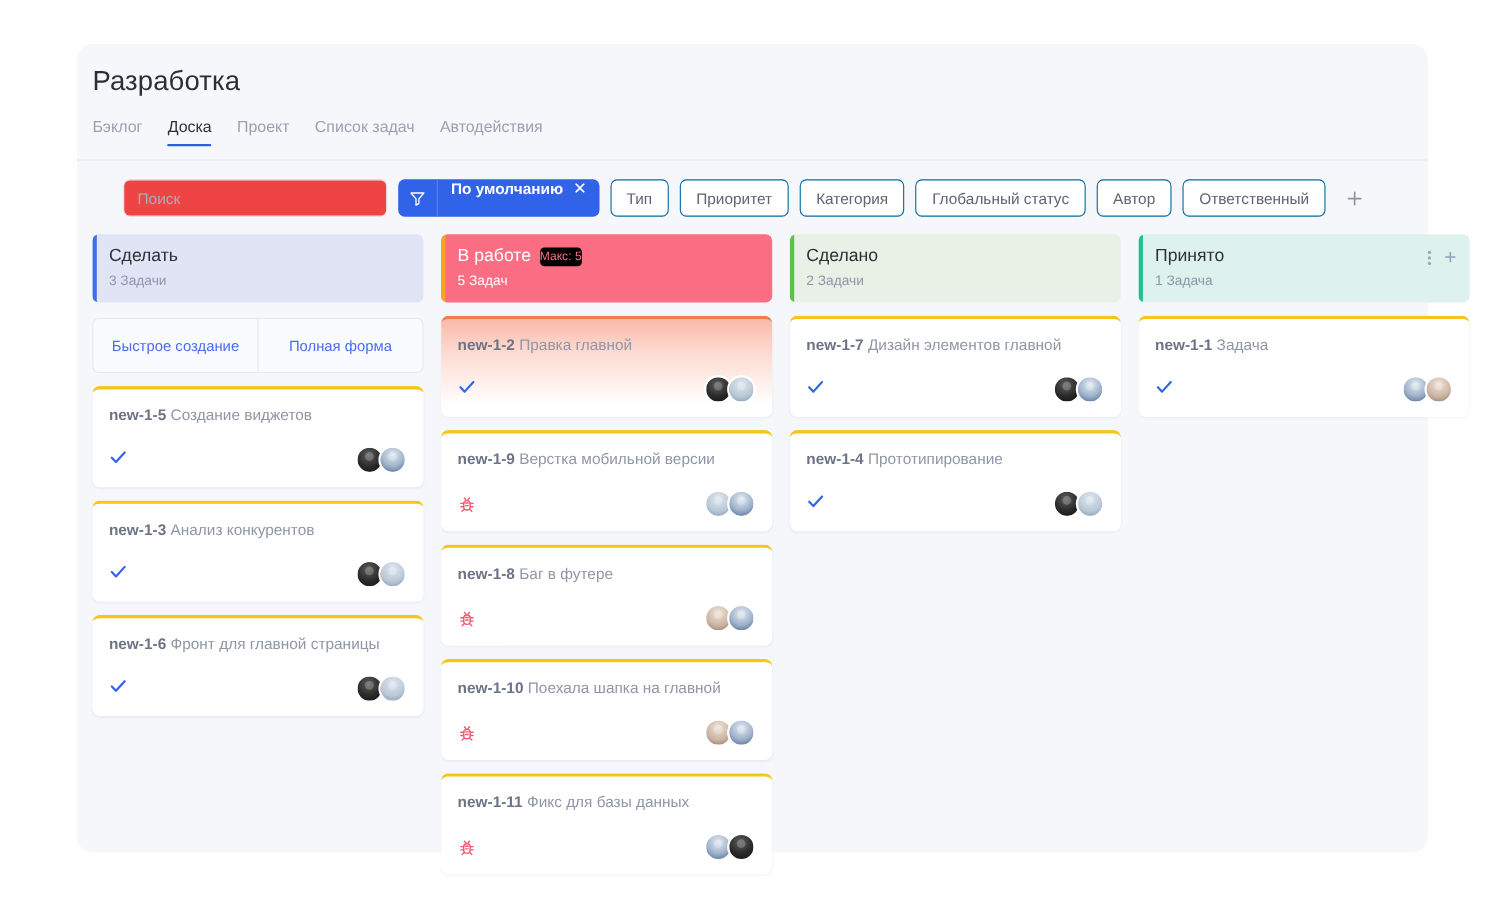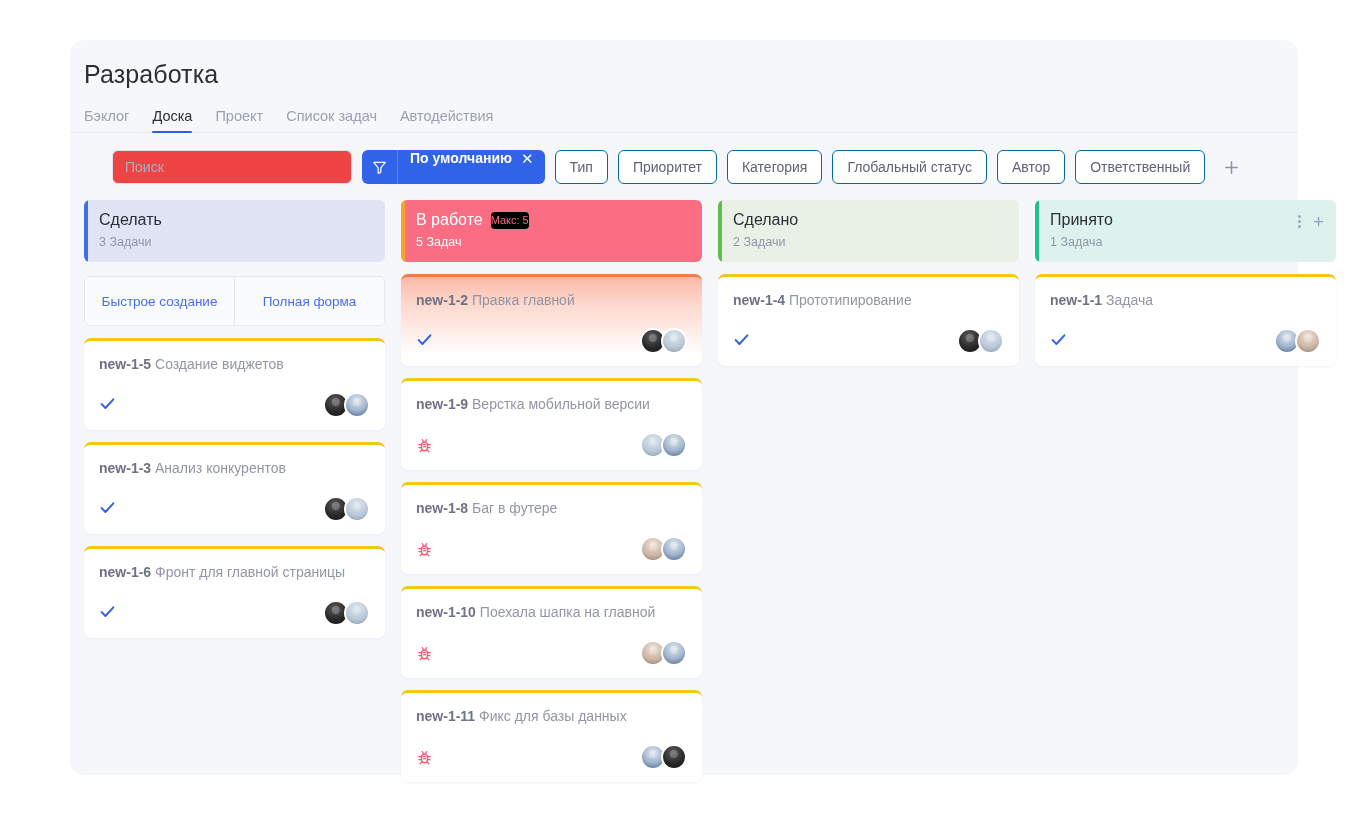--- a/index.html
+++ b/index.html
@@ -13,21 +13,21 @@
   
   .panel {
     position: absolute;
     left: 70px; top: 40px;
     width: 1228px; height: 735px;
     background: #f6f7fb;
     border-radius: 14px;
   }
 
   
-  .header { padding: 16px 14px 0 14px; }
+  .header { padding: 16px 14px 13px 14px; }
   .page-title {
     font-size: 25px;
     font-weight: 400;
     color: #2c2f36;
     letter-spacing: .1px;
     margin: 4px 0 10px 0;
   }
   .tabs { display: flex; gap: 23px; align-items: flex-end; height: 34px; }
   .tab {
     font-size: 14.5px;
@@ -414,20 +414,32 @@
         <div class="col-head" style="background: rgb(233, 241, 230);">
           <style></style>
           <div class="col-title" style="color: rgb(44, 47, 54);">
             <span>Сделано</span>
           </div>
           <div class="col-count" style="color: rgb(143, 150, 171);">2 Задачи</div>
           <div style="position: absolute; left: 0px; top: 0px; bottom: 0px; width: 4px; background: rgb(95, 191, 74);"></div>
         </div>
         <div class="cards">
           <div class="card">
+            <div class="card-title"><span class="tid">new-1-7</span> <span>Дизайн элементов главной</span></div>
+            <div class="card-foot">
+              <span><svg width="17" height="17" viewBox="0 0 18 18" fill="none">
+                  <path d="M2.8 9.6l4 4.2L15.2 4.6" stroke="#3063e8" stroke-width="2.1" stroke-linecap="round" stroke-linejoin="round"></path>
+                </svg></span>
+              <div class="avatars">
+                <div class="avatar av-dark"></div>
+                <div class="avatar av-blue"></div>
+              </div>
+            </div>
+          </div>
+          <div class="card">
             <div class="card-title"><span class="tid">new-1-4</span> <span>Прототипирование</span></div>
             <div class="card-foot">
               <span><svg width="17" height="17" viewBox="0 0 18 18" fill="none">
                   <path d="M2.8 9.6l4 4.2L15.2 4.6" stroke="#3063e8" stroke-width="2.1" stroke-linecap="round" stroke-linejoin="round"></path>
                 </svg></span>
               <div class="avatars">
                 <div class="avatar av-dark"></div>
                 <div class="avatar av-light"></div>
               </div>
             </div>

